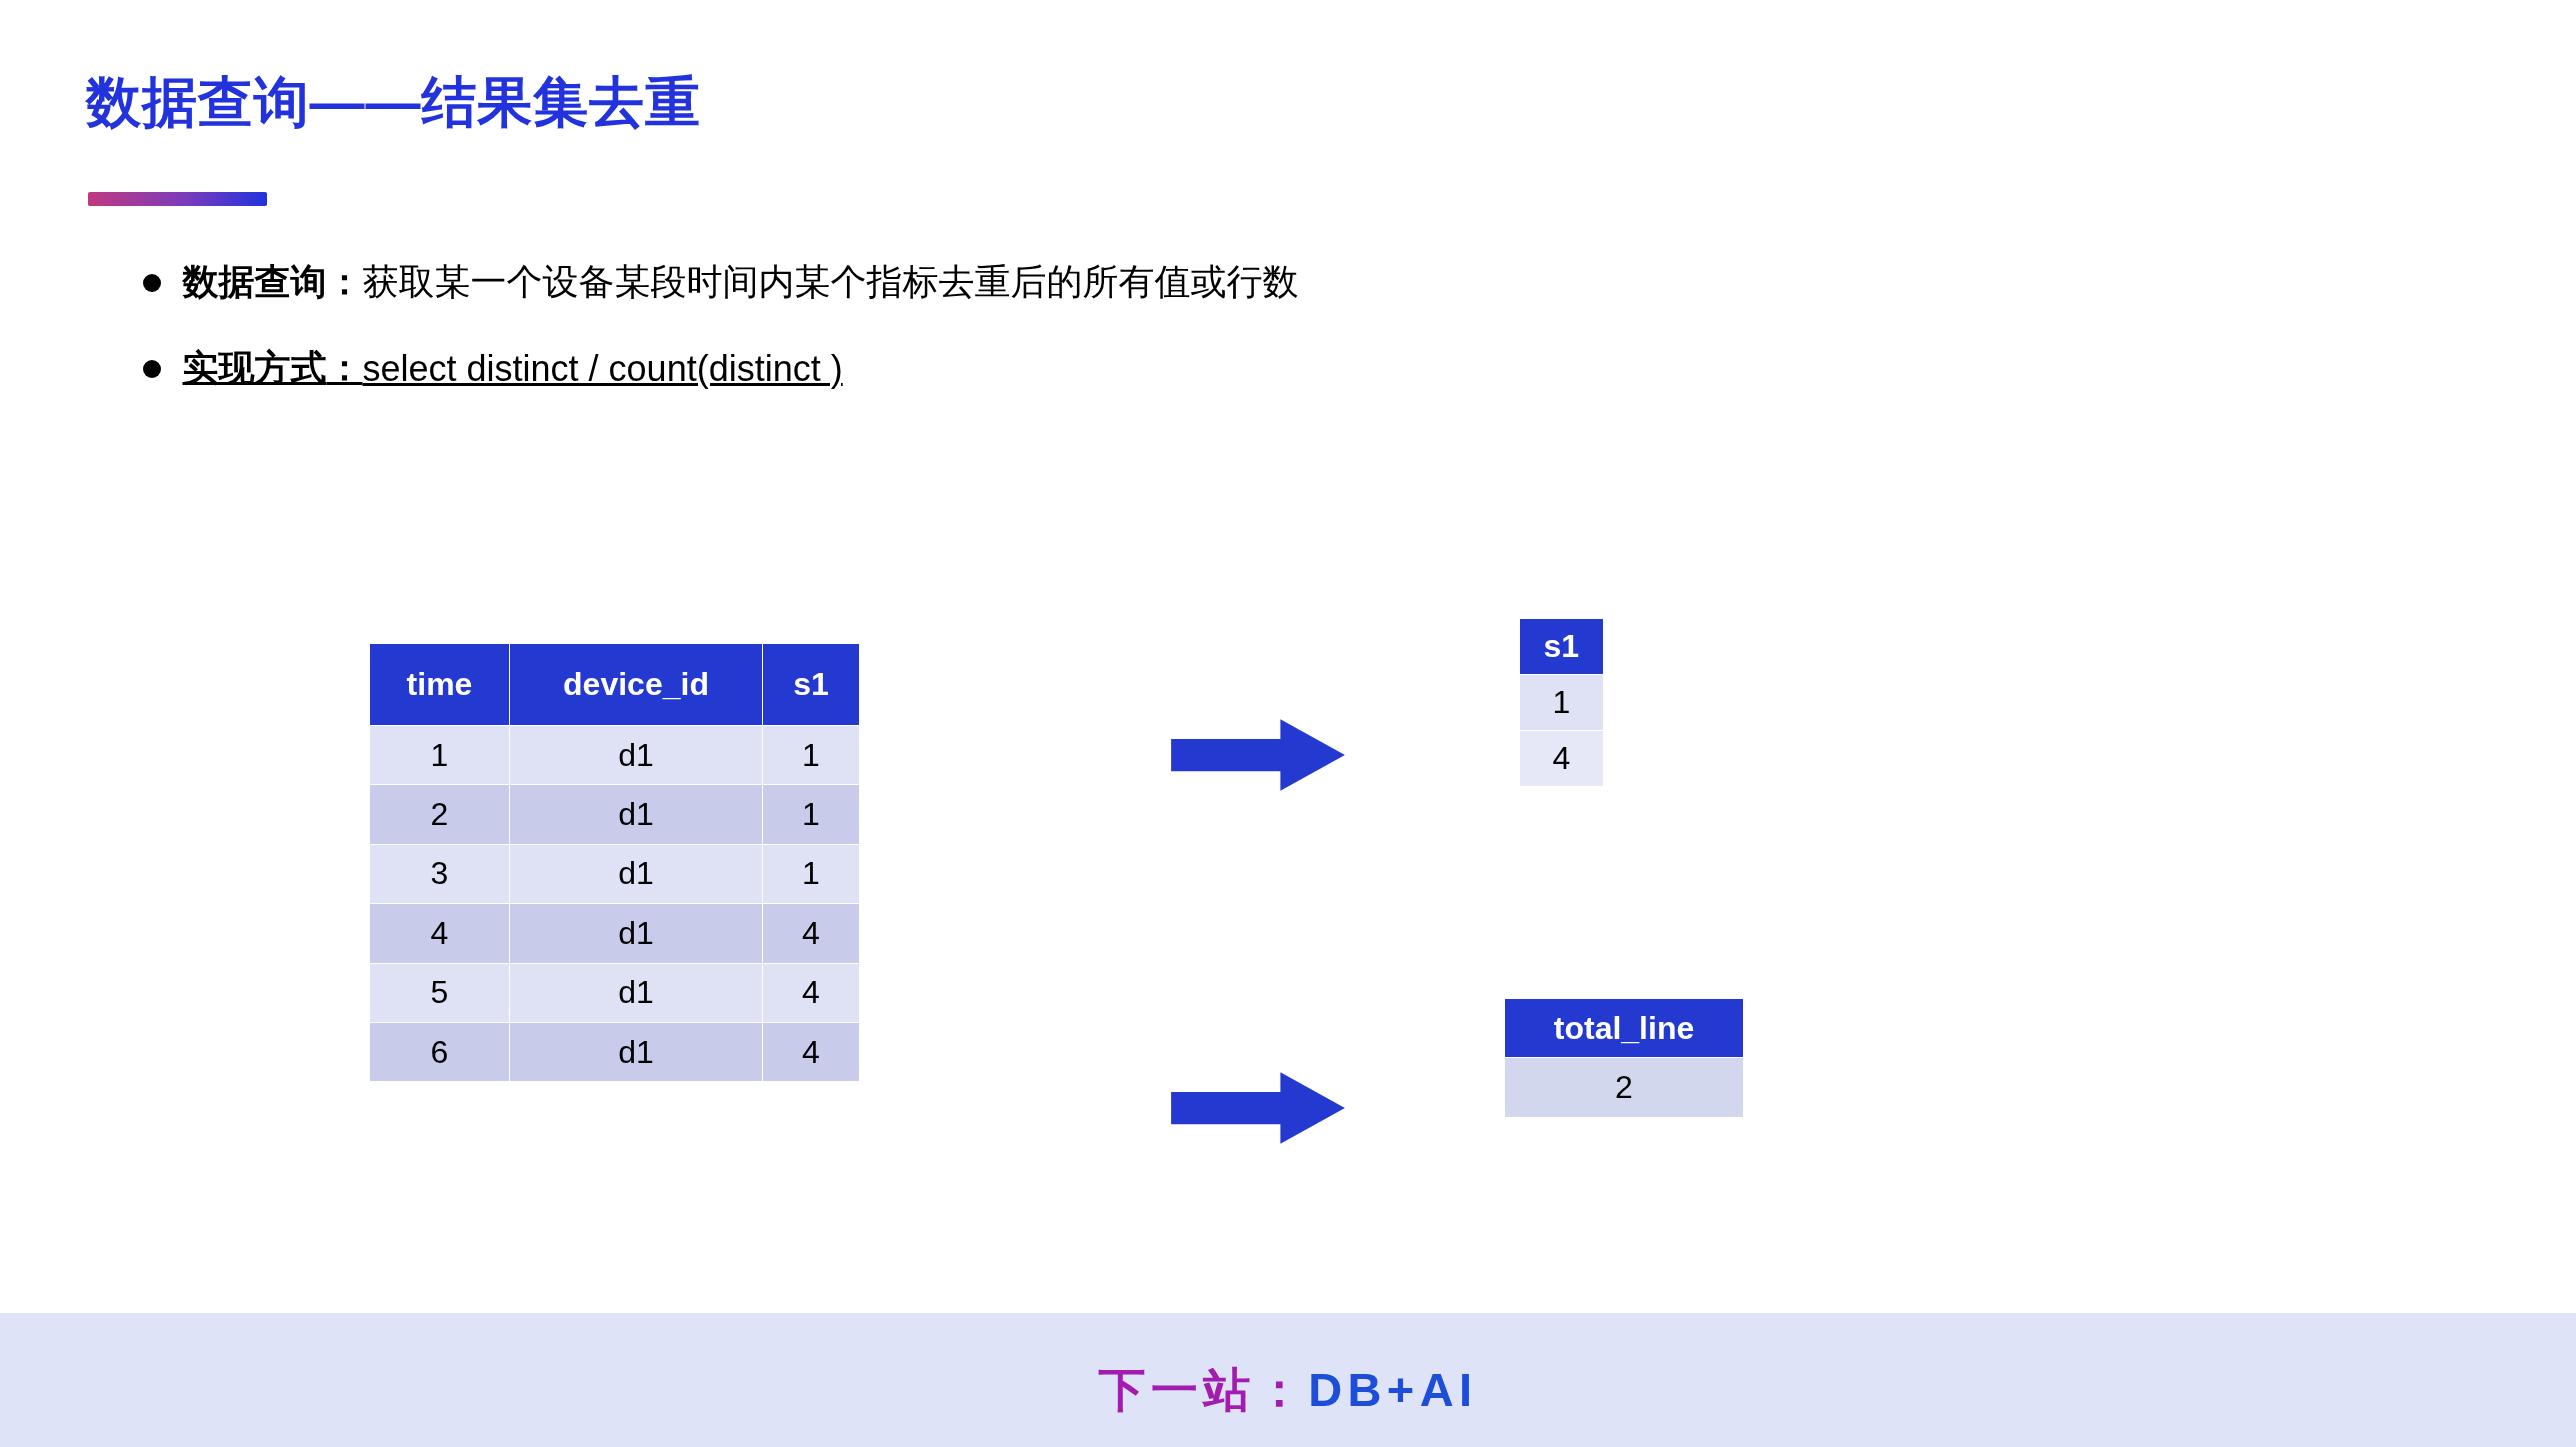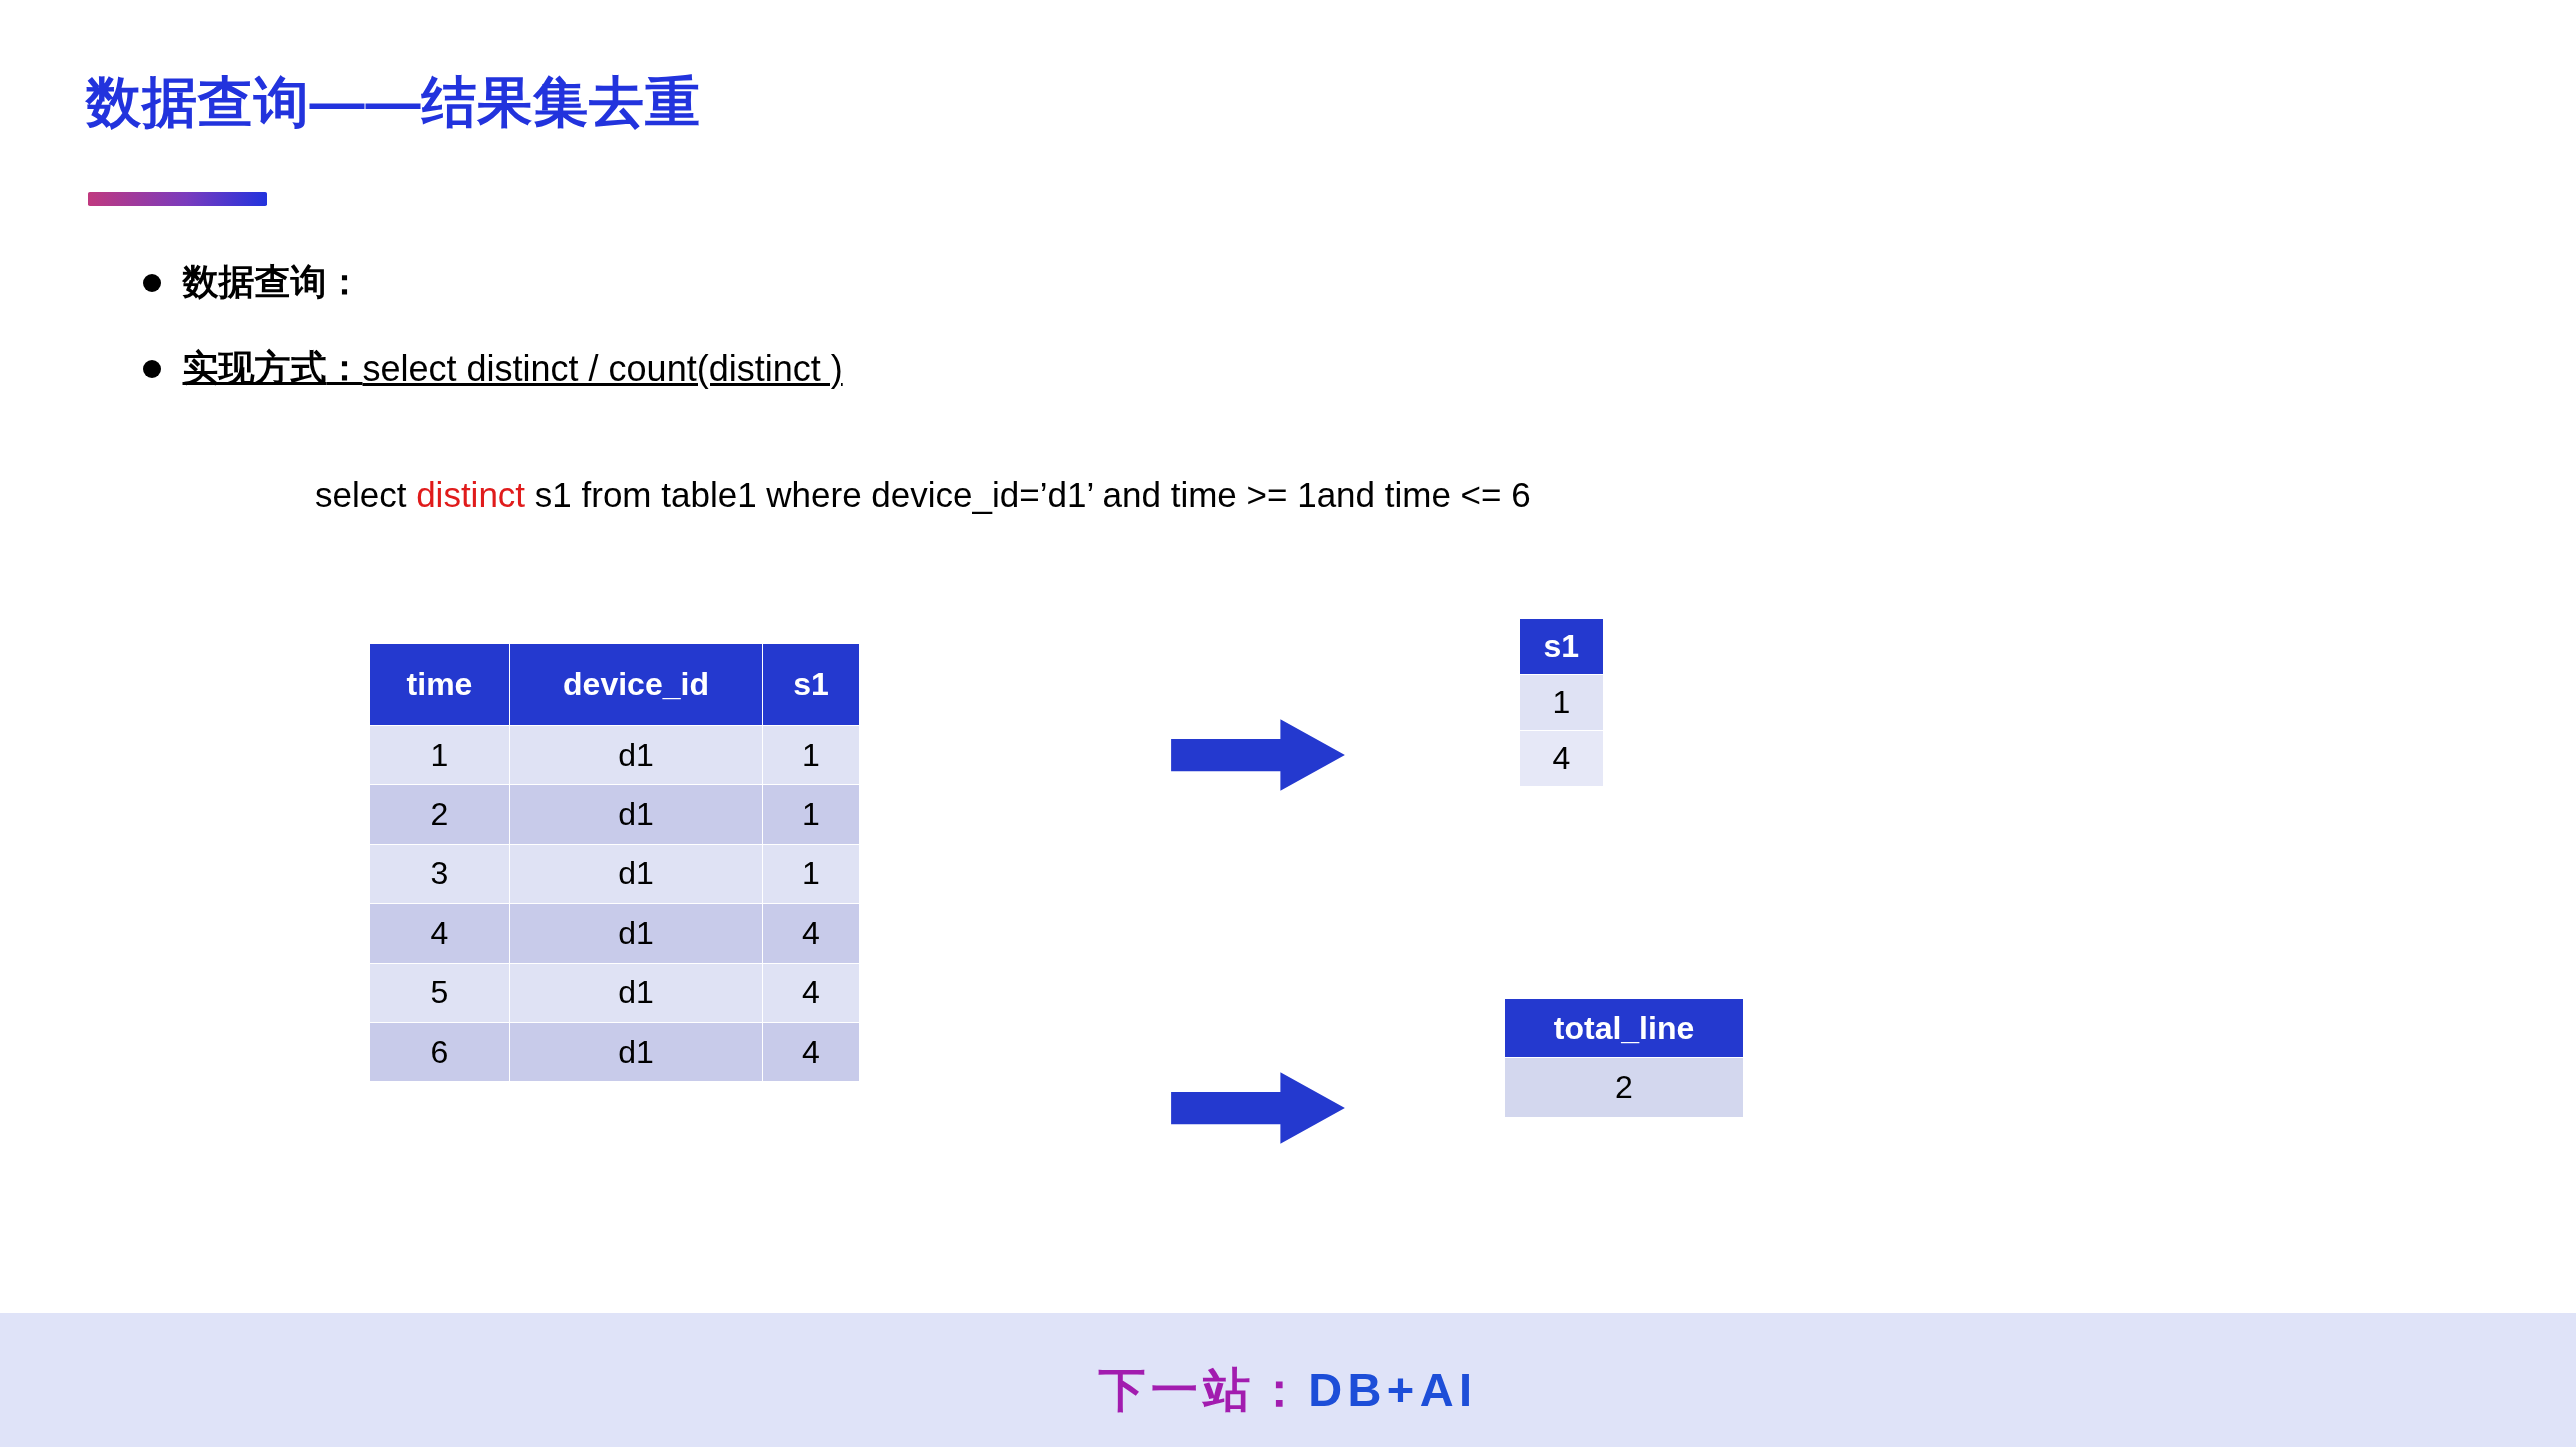--- a/index.html
+++ b/index.html
@@ -147,33 +147,31 @@
 </head>
 <body>
 
 <div class="slide-title">数据查询——结果集去重</div>
 <div class="title-rule"></div>
 
 <div class="bullet-row b1">
   <span class="dot"></span>
   <span class="bullet-strong">数据查询</span>
   <span class="bullet-strong">：</span>
+  <span class="bullet-text">获取某一个设备某段时间内某个指标去重后的所有值或行数</span>
 </div>
 
 <div class="bullet-row b2">
   <span class="dot"></span>
   <span class="bullet-strong">实现方式</span>
   <span class="bullet-strong">：</span>
   <span class="bullet-text">select distinct / count(distinct )</span>
 </div>
 
 <div class="sql-block">
-  <div>
-    <span>select </span><span class="kw">distinct</span><span> s1 from table1 where device_id=’d1’ and time &gt;= 1and time &lt;= 6</span>
-  </div>
 </div>
 
 <table class="grid" id="src-table">
   <thead>
     <tr>
       <th>time</th>
       <th>device_id</th>
       <th>s1</th>
     </tr>
   </thead>

